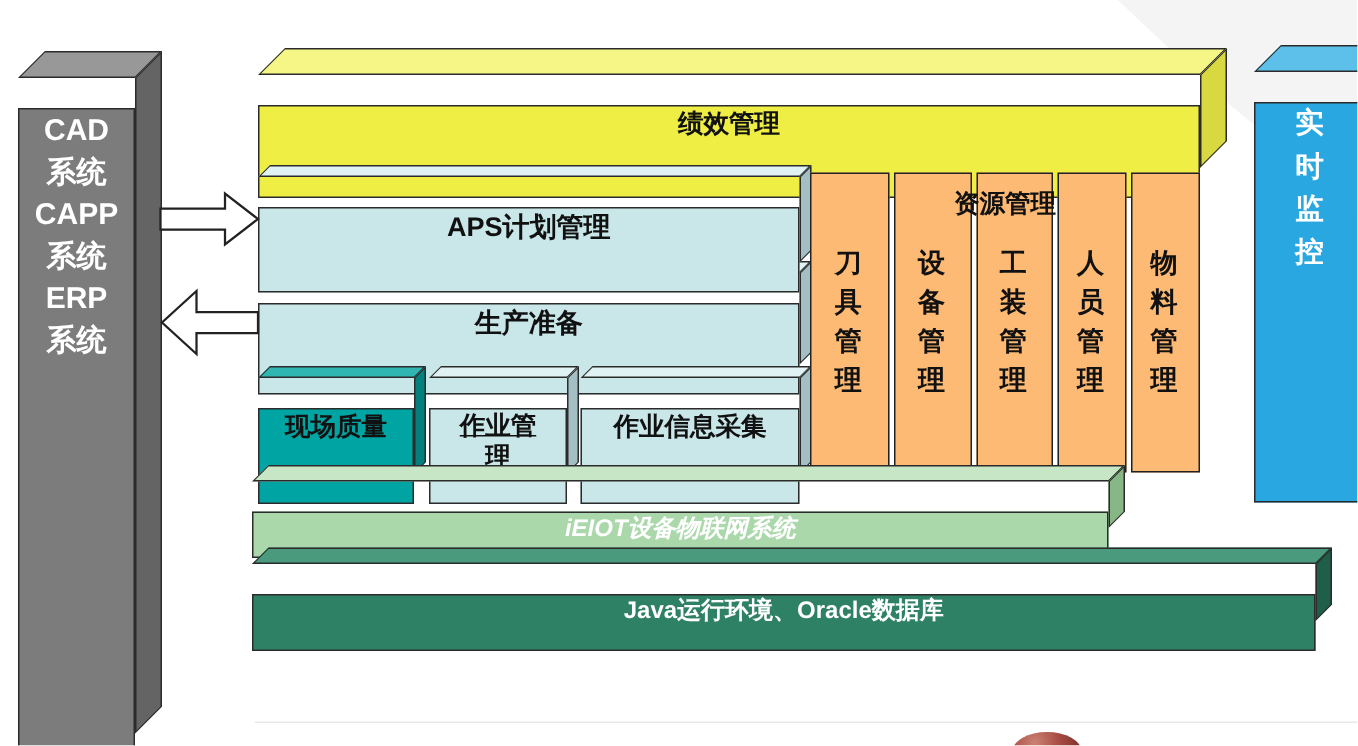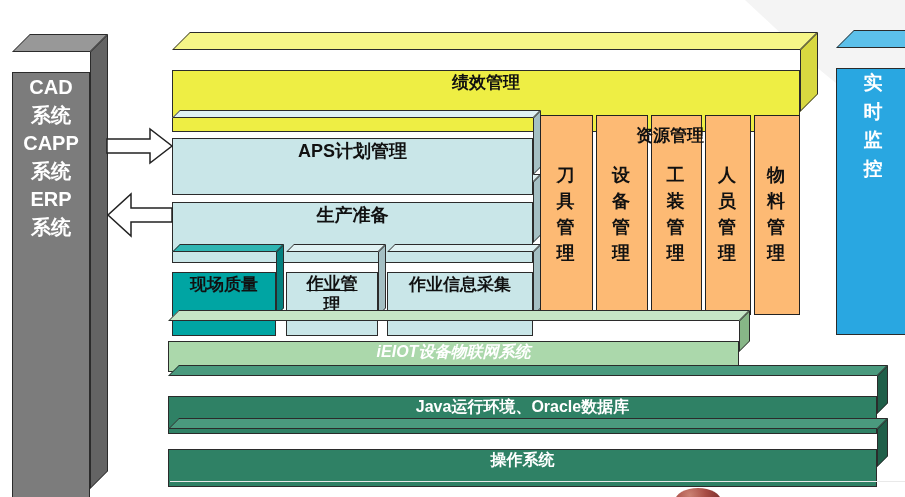--- a/index.html
+++ b/index.html
@@ -170,27 +170,20 @@
       <div class="lbl white">iEIOT设备物联网系统</div>
     </div>
   </div>
   <div class="box3d rt-bar">
     <div class="face top"></div>
     <div class="face side"></div>
     <div class="face front">
       <div class="lbl white">Java运行环境、Oracle数据库</div>
     </div>
   </div>
-  <div class="box3d os-bar">
-    <div class="face top"></div>
-    <div class="face side"></div>
-    <div class="face front">
-      <div class="lbl white">操作系统</div>
-    </div>
-  </div>
 
   <svg class="arrows" viewBox="0 0 905 497">
     <polygon points="107,139 150,139 150,129 172,146 150,163 150,153 107,153" fill="#ffffff" stroke="#222" stroke-width="1.5"></polygon>
     <polygon points="172,208 131,208 131,194 108,215 131,236 131,222 172,222" fill="#ffffff" stroke="#222" stroke-width="1.5"></polygon>
   </svg>
 
   <div class="baseline"></div>
   <div class="red-blob"></div>
 
 </div>

